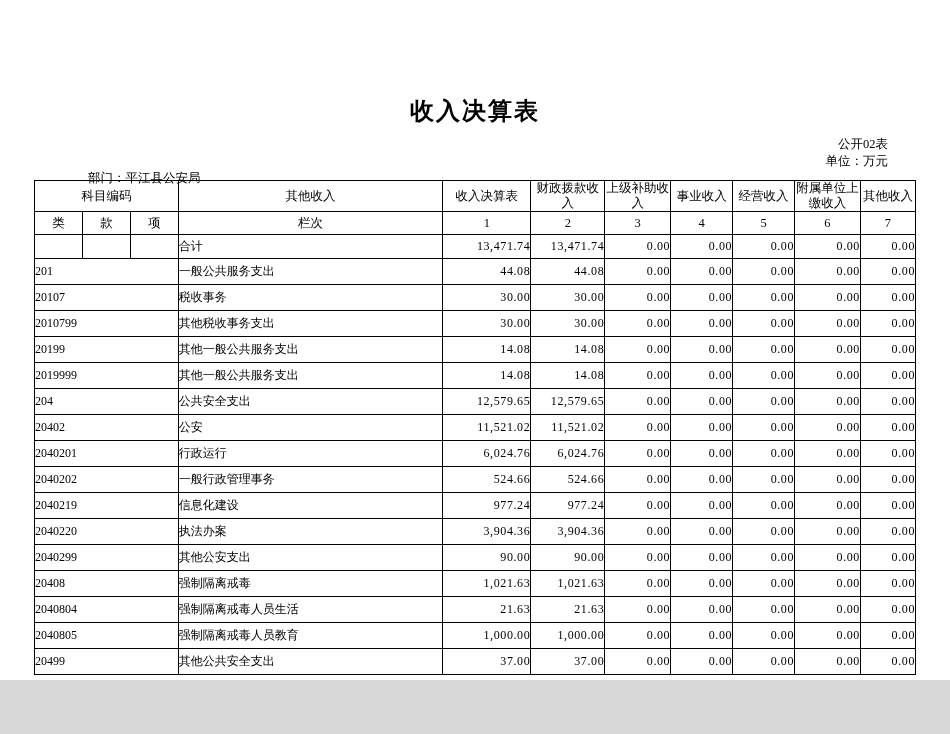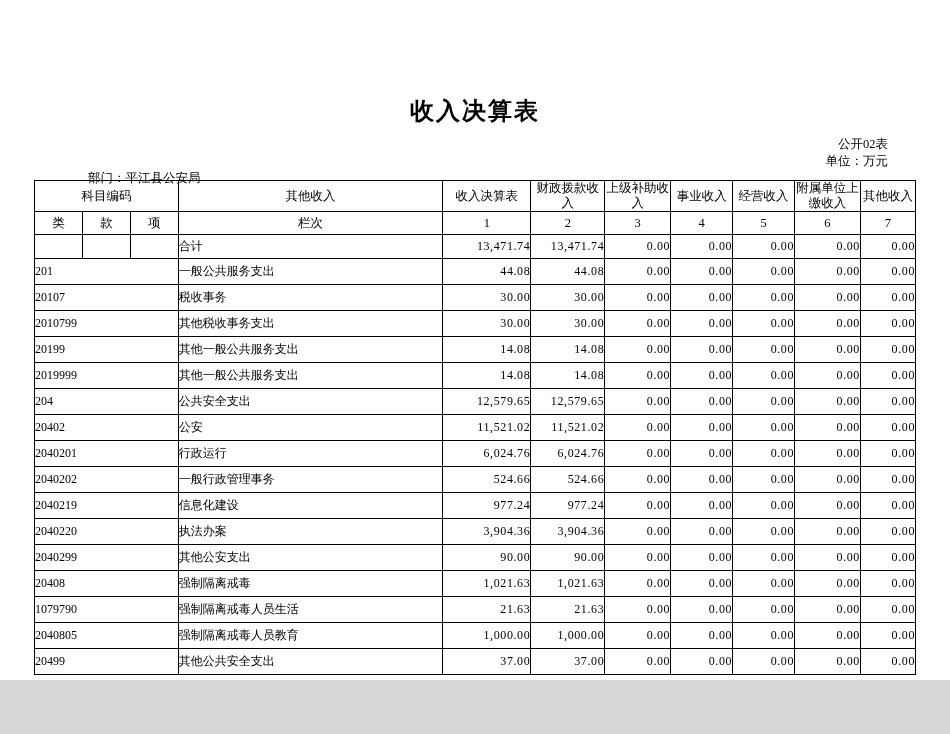--- a/index.html
+++ b/index.html
@@ -299,21 +299,21 @@
           <td class="name-l0">强制隔离戒毒</td>
           <td class="num">1,021.63</td>
           <td class="num">1,021.63</td>
           <td class="num">0.00</td>
           <td class="num">0.00</td>
           <td class="num">0.00</td>
           <td class="num">0.00</td>
           <td class="num">0.00</td>
         </tr>
         <tr class="data">
-          <td class="code" colspan="3">1079790</td>
+          <td class="code" colspan="3">2040804</td>
           <td class="name-l1">强制隔离戒毒人员生活</td>
           <td class="num">21.63</td>
           <td class="num">21.63</td>
           <td class="num">0.00</td>
           <td class="num">0.00</td>
           <td class="num">0.00</td>
           <td class="num">0.00</td>
           <td class="num">0.00</td>
         </tr>
         <tr class="data">

